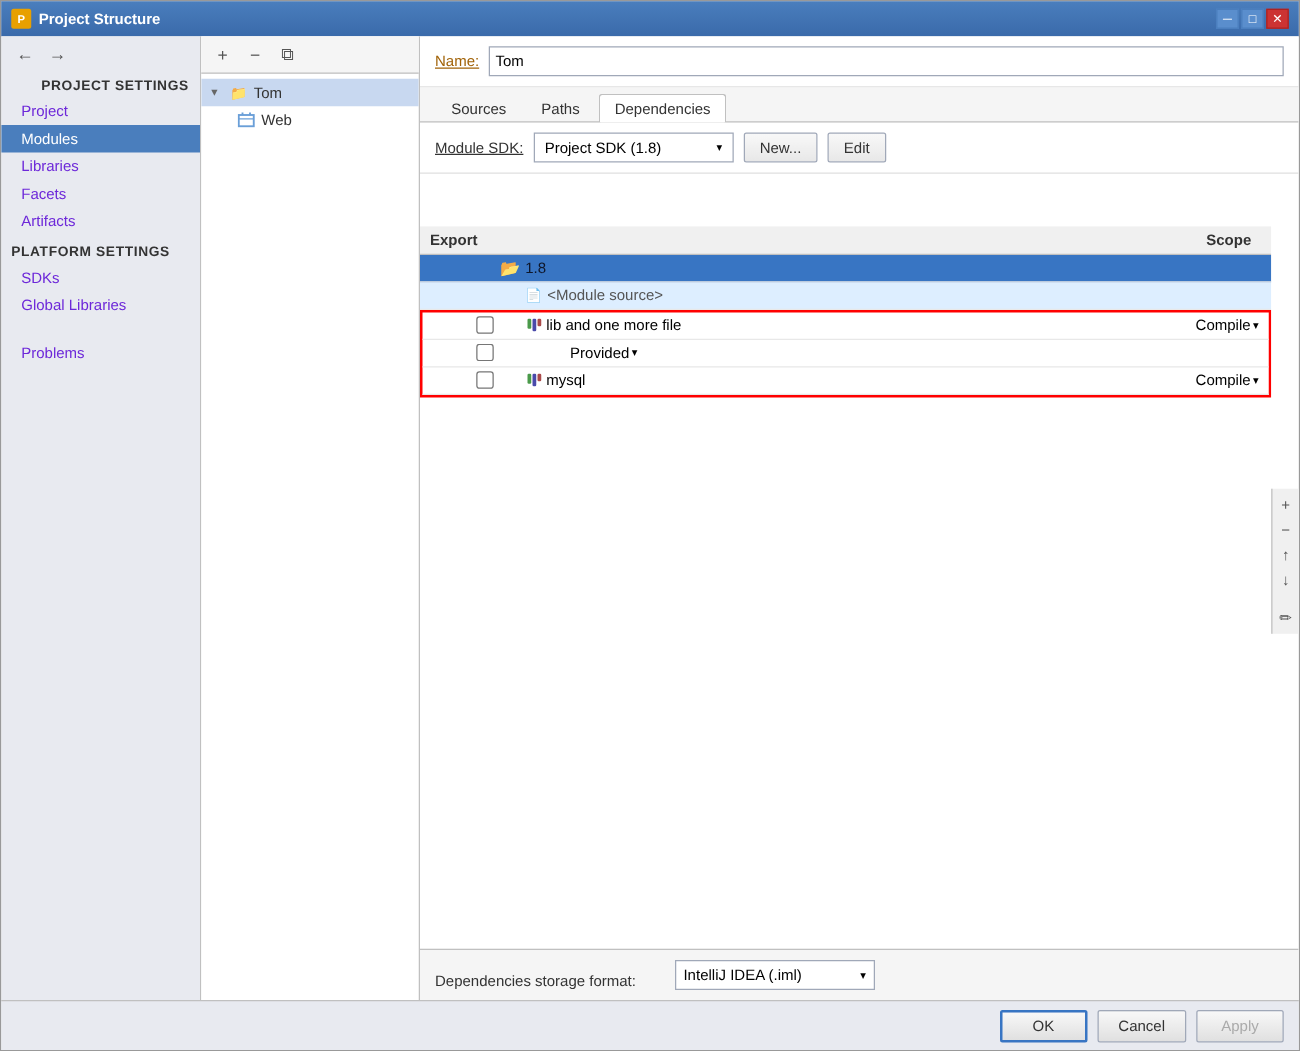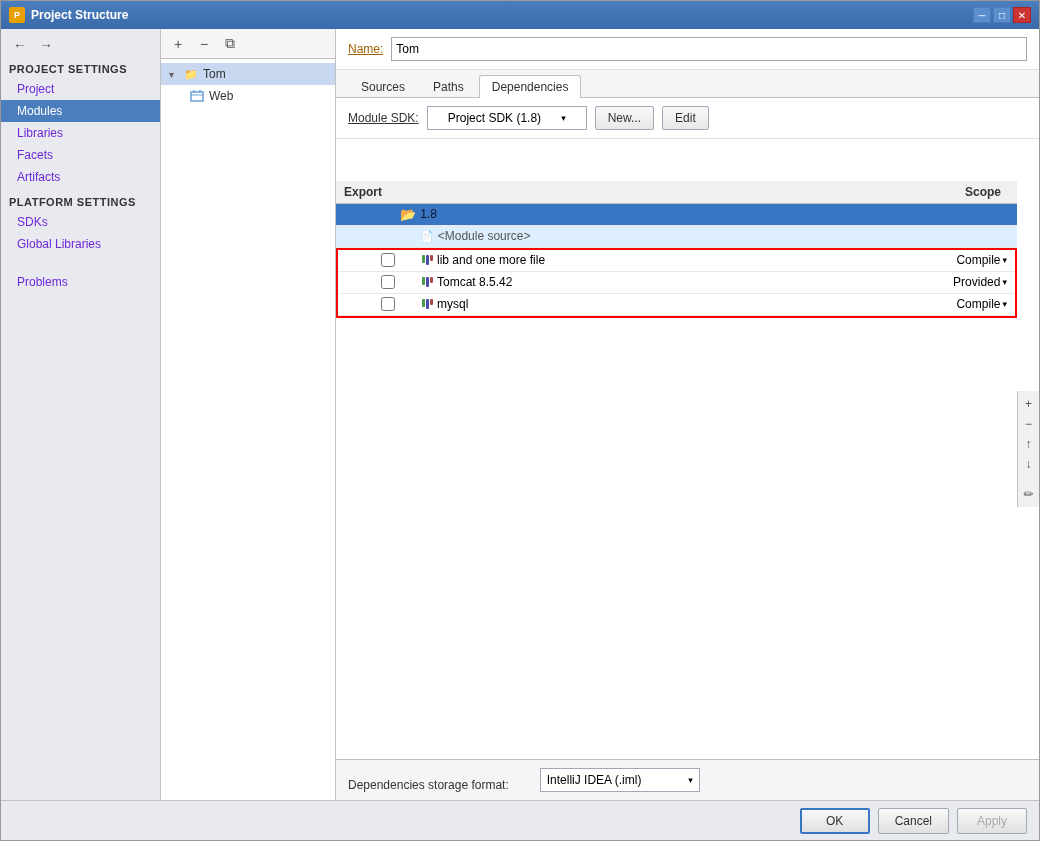--- a/index.html
+++ b/index.html
@@ -94,20 +94,21 @@
       color: #555;
       border-radius: 2px;
     }
     .sidebar-section-header {
       padding: 6px 8px 3px 8px;
       font-size: 11px;
       font-weight: 700;
       color: #333;
       text-transform: uppercase;
       letter-spacing: 0.5px;
+      margin-left: 24px;
     }
     .sidebar-item {
       padding: 4px 8px 4px 16px;
       font-size: 12px;
       color: #6d28d9;
       cursor: pointer;
     }
     .sidebar-item.active {
       background: #4a7ebd;
       color: white;
@@ -234,21 +235,21 @@
     }
     .sdk-label {
       font-size: 12px;
       color: #333;
       text-decoration: underline;
     }
     .sdk-select {
       height: 24px;
       border: 1px solid #a0a8b8;
       background: white;
-      padding: 0 20px;
+      padding: 0 8px;
       font-size: 12px;
       display: flex;
       align-items: center;
       min-width: 160px;
       cursor: pointer;
     }
     .sdk-select-inner {
       flex: 1;
       font-size: 12px;
     }
@@ -566,28 +567,20 @@
               <div class="cell-scope">
                 <span class="scope-text">Compile</span>
                 <span class="scope-arrow">▾</span>
               </div>
             </div>
 
             <div class="deps-row" style="padding-left: 20px;">
               <div class="cell-export">
                 <input type="checkbox" class="dep-checkbox" style="">
               </div>
-              <div class="cell-name">
-                <span class="lib-bar-icon">
-                  <span class="lib-bar bar1"></span>
-                  <span class="lib-bar bar2"></span>
-                  <span class="lib-bar bar3"></span>
-                </span>
-                <span>Tomcat 8.5.42</span>
-              </div>
               <div class="cell-scope">
                 <span class="scope-text">Provided</span>
                 <span class="scope-arrow">▾</span>
               </div>
             </div>
 
             <div class="deps-row" style="padding-left: 20px;">
               <div class="cell-export">
                 <input type="checkbox" class="dep-checkbox" style="">
               </div>

